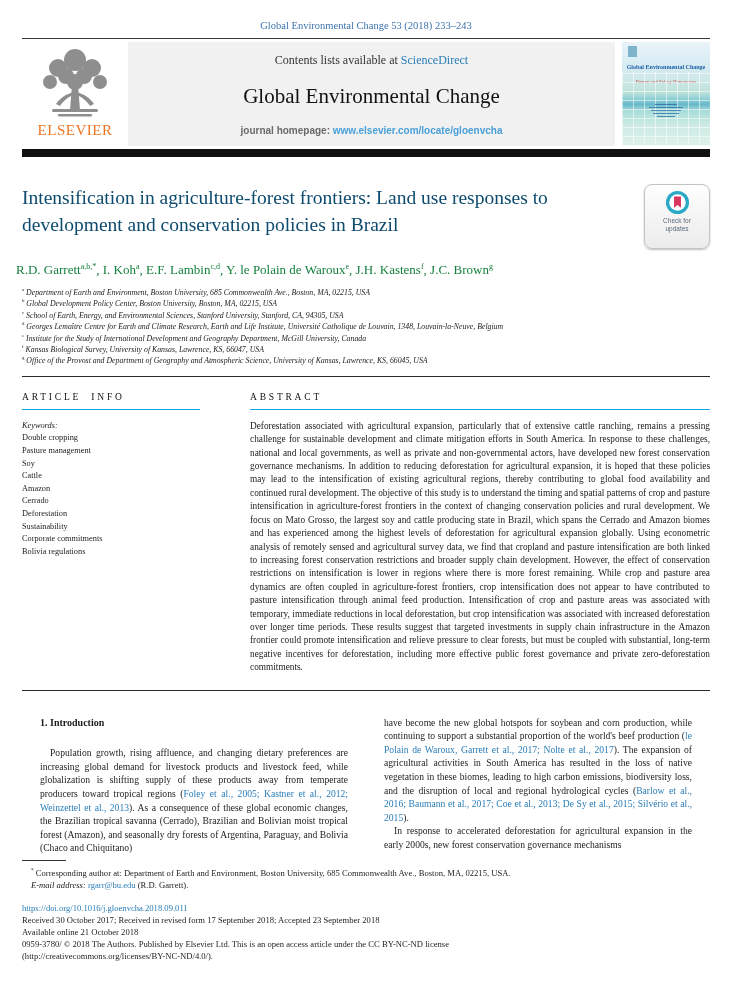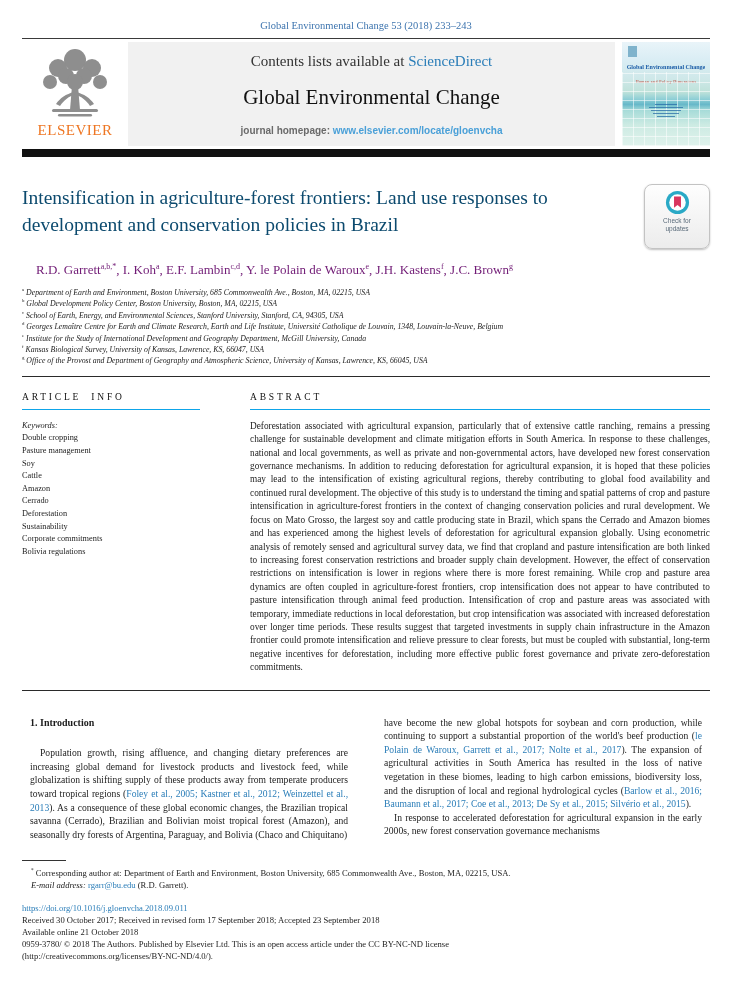--- a/index.html
+++ b/index.html
@@ -8,52 +8,52 @@
   .link{color:#2a7db8;text-decoration:none;cursor:pointer;}
   sup{font-size:0.62em;line-height:0;}
 
   
   .citation{padding-top:20px;text-align:center;font-size:10.5px;color:#3d74ae;}
   .rule-thin{margin:7px 22px 0;border-top:1px solid #3a3a3a;}
   .masthead{margin:3px 22px 0;display:flex;height:104px;}
   .logo-box{width:106px;display:flex;flex-direction:column;align-items:center;padding-top:2px;}
   .logo-text{color:#ee7623;font-size:15px;letter-spacing:.5px;margin-top:-2px;}
   .mast-center{flex:1;background:#f1f1f1;display:flex;flex-direction:column;align-items:center;justify-content:space-between;padding:11px 0 10px;}
-  .contents-line{font-size:15px;color:#333;text-align:right;}
+  .contents-line{font-size:12px;color:#333;text-align:right;}
   .journal-title{font-size:21px;color:#111;}
   .homepage-line{font-family:"Liberation Sans",sans-serif;font-weight:bold;font-size:10px;color:#6a6a6a;}
   .homepage-line .link{color:#4aa0d8;}
   .cover{width:88px;margin-left:7px;position:relative;overflow:hidden;background:linear-gradient(180deg,#e9f4f9 0%,#d9edf4 18%,#cfe8e9 35%,#bfe2da 48%,#8fcfd6 55%,#66b8c9 60%,#a8dcd9 66%,#cdebe3 80%,#dff2ec 100%);}
   .cover-grid{position:absolute;inset:30px 0 0 0;background:repeating-linear-gradient(0deg,rgba(255,255,255,.55) 0 1px,transparent 1px 9px),repeating-linear-gradient(90deg,rgba(255,255,255,.55) 0 1px,transparent 1px 11px);}
   .cover-mark{position:absolute;top:4px;left:6px;width:9px;height:11px;background:#7fb3cc;}
   .cover-title{position:absolute;top:22px;left:0;right:0;text-align:center;font-weight:bold;font-size:6px;color:#1d5ea8;line-height:7px;}
   .cover-sub{position:absolute;top:37px;left:0;right:0;text-align:center;font-size:4px;color:#c23a2b;letter-spacing:.4px;}
   .cover-bars{position:absolute;top:62px;left:0;right:0;display:flex;flex-direction:column;align-items:center;gap:2px;}
   .cover-bars i{display:block;height:1px;background:#2a6ea8;opacity:.75;}
   .black-bar{margin:3px 22px 0;height:8px;background:#111;}
 
   
   .title-row{margin:27px 22px 0;display:flex;align-items:flex-start;}
   .article-title{flex:1;margin:0;padding-right:34px;font-weight:normal;font-size:19.5px;line-height:27px;color:#0c4a6e;}
   .badge{width:64px;min-height:54px;border:1px solid #c3c3c3;border-radius:8px;background:linear-gradient(#fefefe,#ececec);box-shadow:0 1px 2px rgba(0,0,0,.25);display:flex;flex-direction:column;align-items:center;padding:5px 0 4px;}
   .badge-text{font-family:"Liberation Sans",sans-serif;font-size:6.5px;color:#5a6b7a;line-height:7.5px;text-align:center;margin-top:2px;}
-  .authors{margin:13px 36px 0;font-size:13px;color:#701a75;}
+  .authors{margin:13px 16px 0;font-size:13px;color:#15803d;}
   .affils{margin:9px 22px 0;font-size:7.8px;line-height:11.4px;font-style:italic;color:#222;}
   .affils sup{font-style:normal;}
   .rule-heavy{margin:9px 22px 0;border-top:1.5px solid #2a2a2a;}
 
   
   .info-grid{margin:0 22px;display:grid;grid-template-columns:178px 1fr;column-gap:50px;}
   .col-head{font-size:9.5px;letter-spacing:2.8px;word-spacing:5px;color:#111;padding:15px 0 7px;border-bottom:1px solid #0ea5e9;}
   .kw-block{padding-top:10px;font-size:8.3px;line-height:12.6px;}
   .kw-label{font-style:italic;}
   .abstract-text{padding-top:10px;font-size:9.3px;line-height:13.4px;text-align:justify;}
 
   
-  .body-cols{margin:25px 30px 0;height:148px;overflow:hidden;display:grid;grid-template-columns:1fr 1fr;column-gap:36px;font-size:9.6px;line-height:13.6px;text-align:justify;}
+  .body-cols{margin:25px 40px 0;height:148px;overflow:hidden;display:grid;grid-template-columns:1fr 1fr;column-gap:36px;font-size:9.6px;line-height:13.6px;text-align:justify;}
   .sec-head{font-size:10px;font-weight:bold;margin:0 0 17px;text-align:left;}
   .para{margin:0;text-indent:10px;}
 
   
   .footer{position:absolute;left:22px;right:22px;top:860px;font-size:8.6px;line-height:12px;}
   .fn-rule{width:44px;border-top:1px solid #333;margin-bottom:6px;}
   .fn-indent{padding-left:9px;}
   .em-label{font-style:italic;}
   .doi-block{margin-top:11px;}
 </style>

